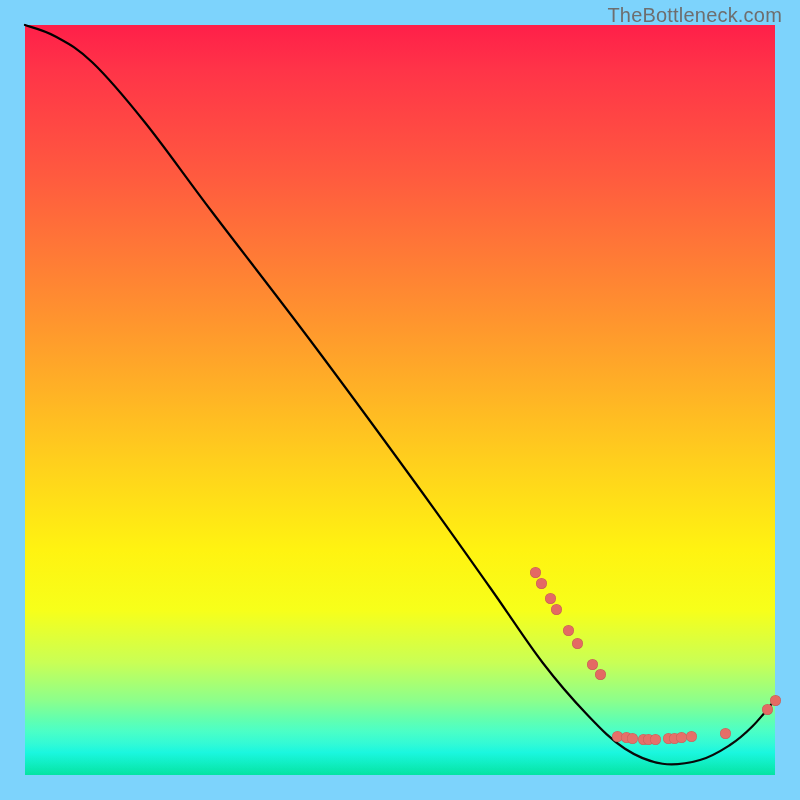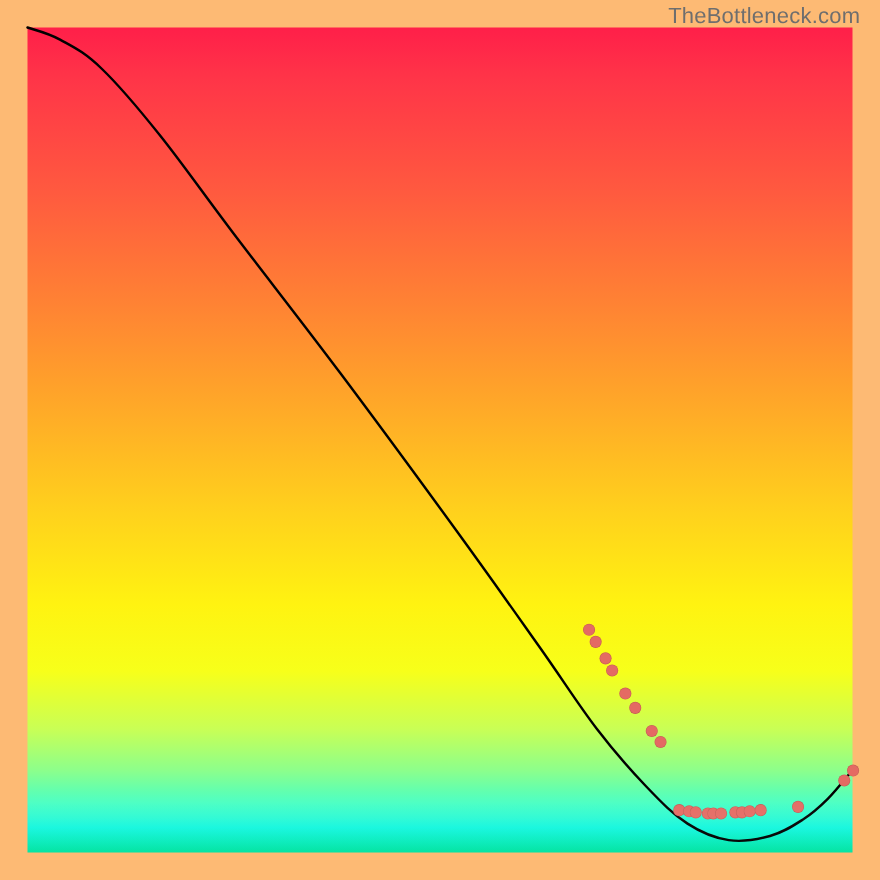--- a/index.html
+++ b/index.html
@@ -8,21 +8,21 @@
     width: 800px;
     height: 800px;
     background: #000;
     overflow: hidden;
     font-family: Arial, Helvetica, sans-serif;
   }
   .stage {
     position: relative;
     width: 800px;
     height: 800px;
-    background: #fdba74;
+    background: #7dd3fc;
   }
   .plot-box {
     position: absolute;
     left: 25px;
     top: 25px;
     width: 750px;
     height: 750px;
     
     background: linear-gradient(
       to bottom,

